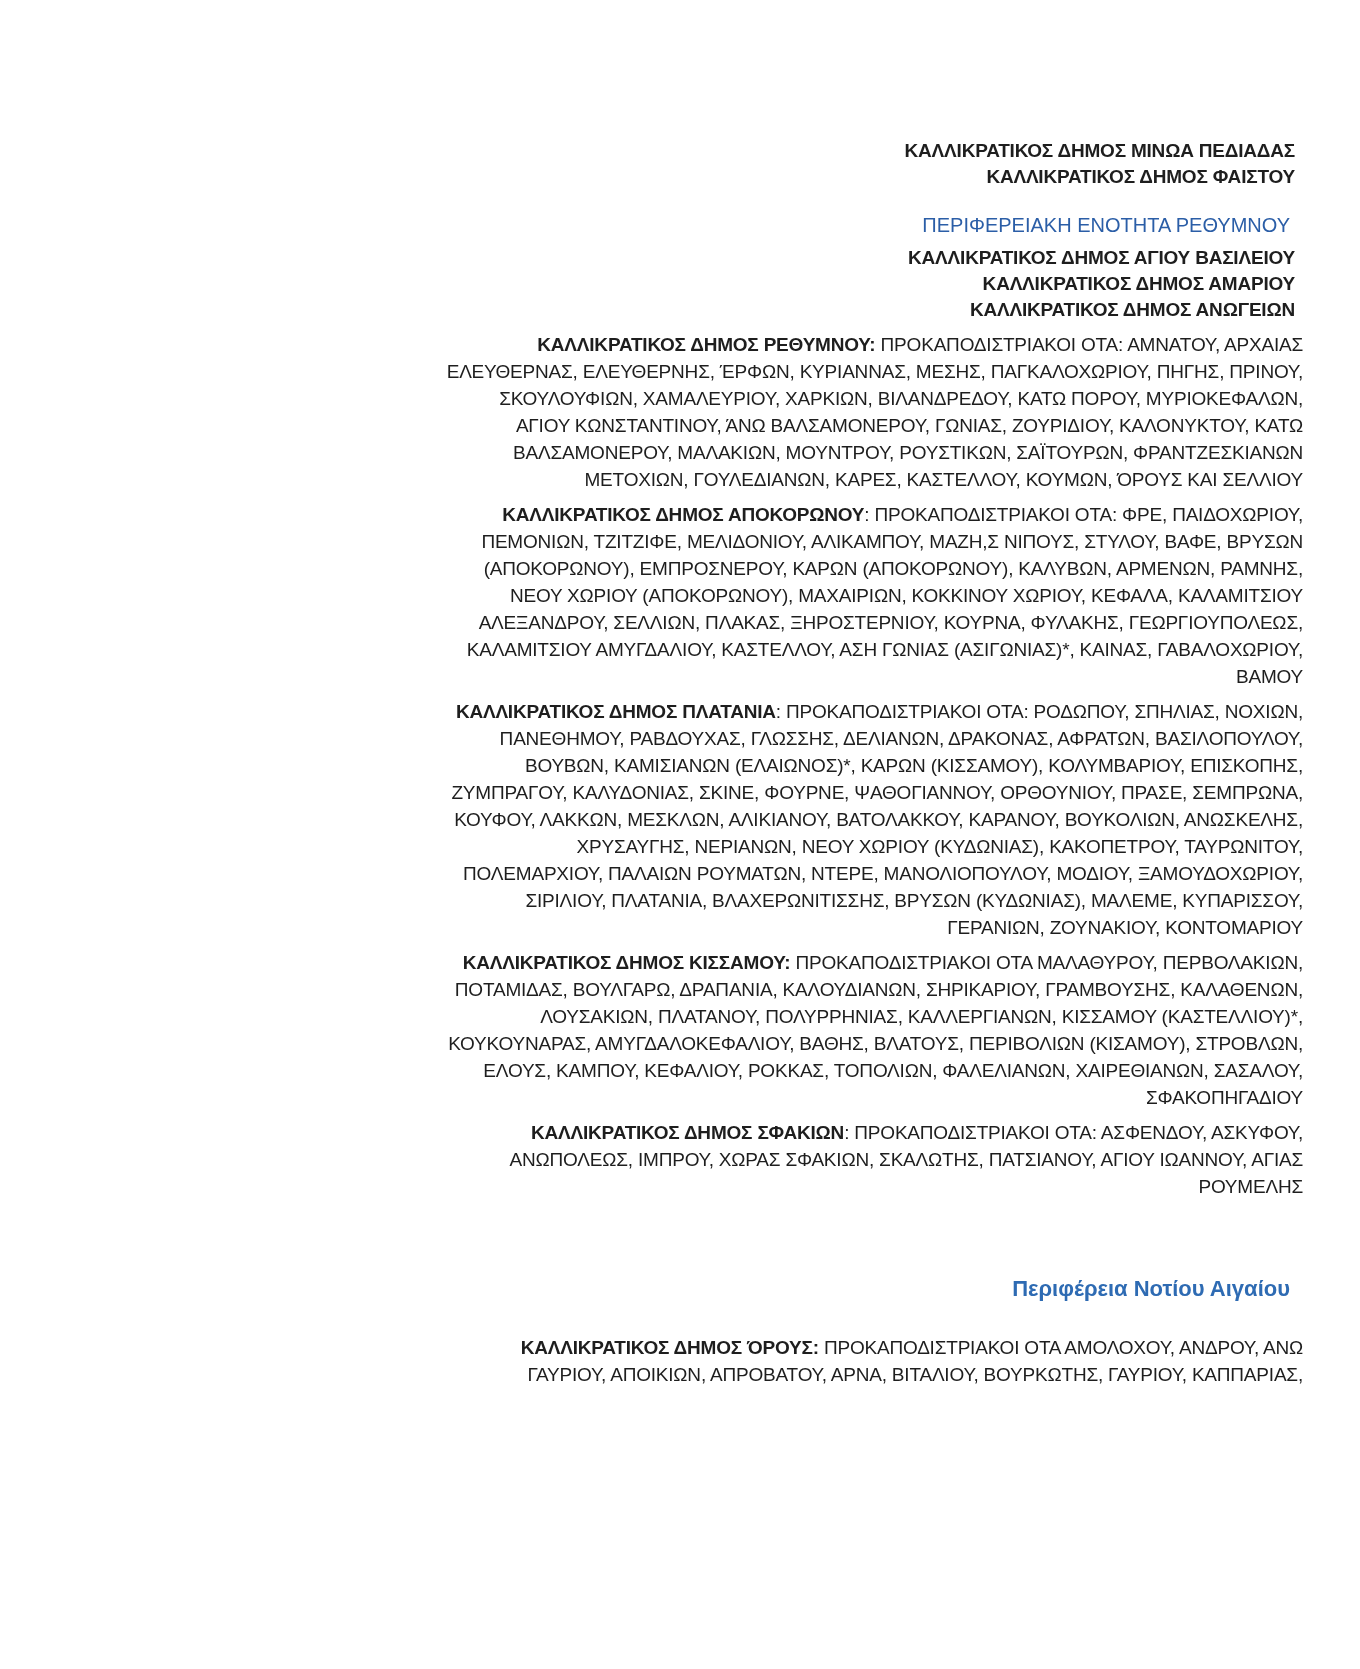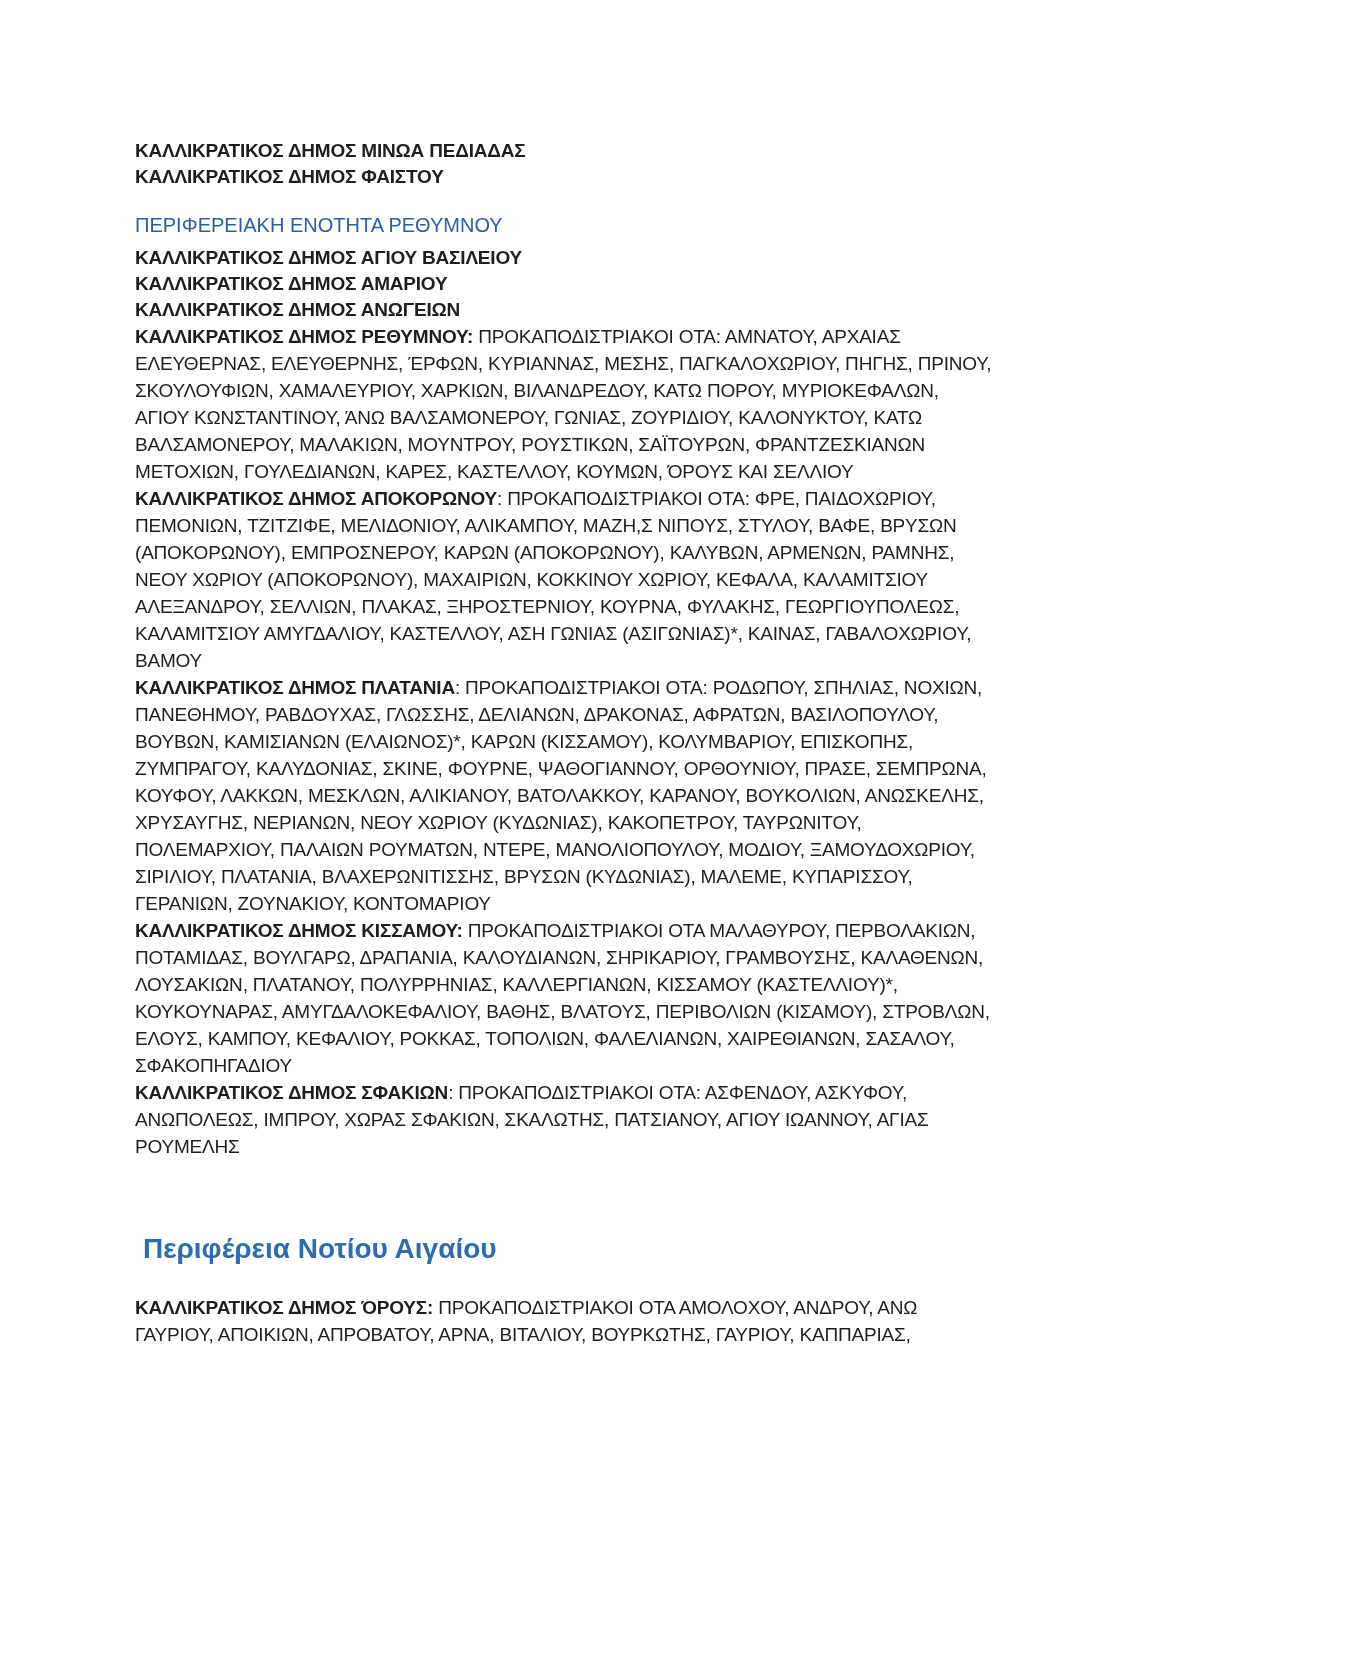--- a/index.html
+++ b/index.html
@@ -16,50 +16,51 @@
     --region-blue: #2e6bb3;
   }
   .page {
     box-sizing: border-box;
     width: 1360px;
     height: 1669px;
     padding: 138px 70px 0 135px;
     font-family: "Liberation Sans", sans-serif;
     color: var(--body-text);
     letter-spacing: -0.2px;
+    text-align: right;
   }
   .muni-line {
     margin: 0;
     font-size: 19px;
     line-height: 26px;
     font-weight: 700;
     width: 1160px;
   }
   .para {
-    margin: 0;
+    margin: 8px;
     font-size: 19px;
     line-height: 27px;
     white-space: pre-line;
     width: 1160px;
   }
   .para .lead { font-weight: 700; }
   .section-heading {
     margin: 0;
     font-size: 20px;
     line-height: 26px;
     font-weight: 400;
     color: var(--section-blue);
     letter-spacing: 0;
   }
   .h-rethymnou { margin: 22px 0 7px 0; }
   .h-chanion  { margin: 32px 0 33px 0; }
   .h-androu   { margin: 0 0 7px 0; }
   .region-heading {
     margin: 70px 0 26px 8px;
-    font-size: 28px;
+    font-size: 22px;
     line-height: 38px;
     font-weight: 700;
     color: var(--region-blue);
     letter-spacing: 0;
   }
 </style>
 </head>
 <body>
 
 <div class="page">

